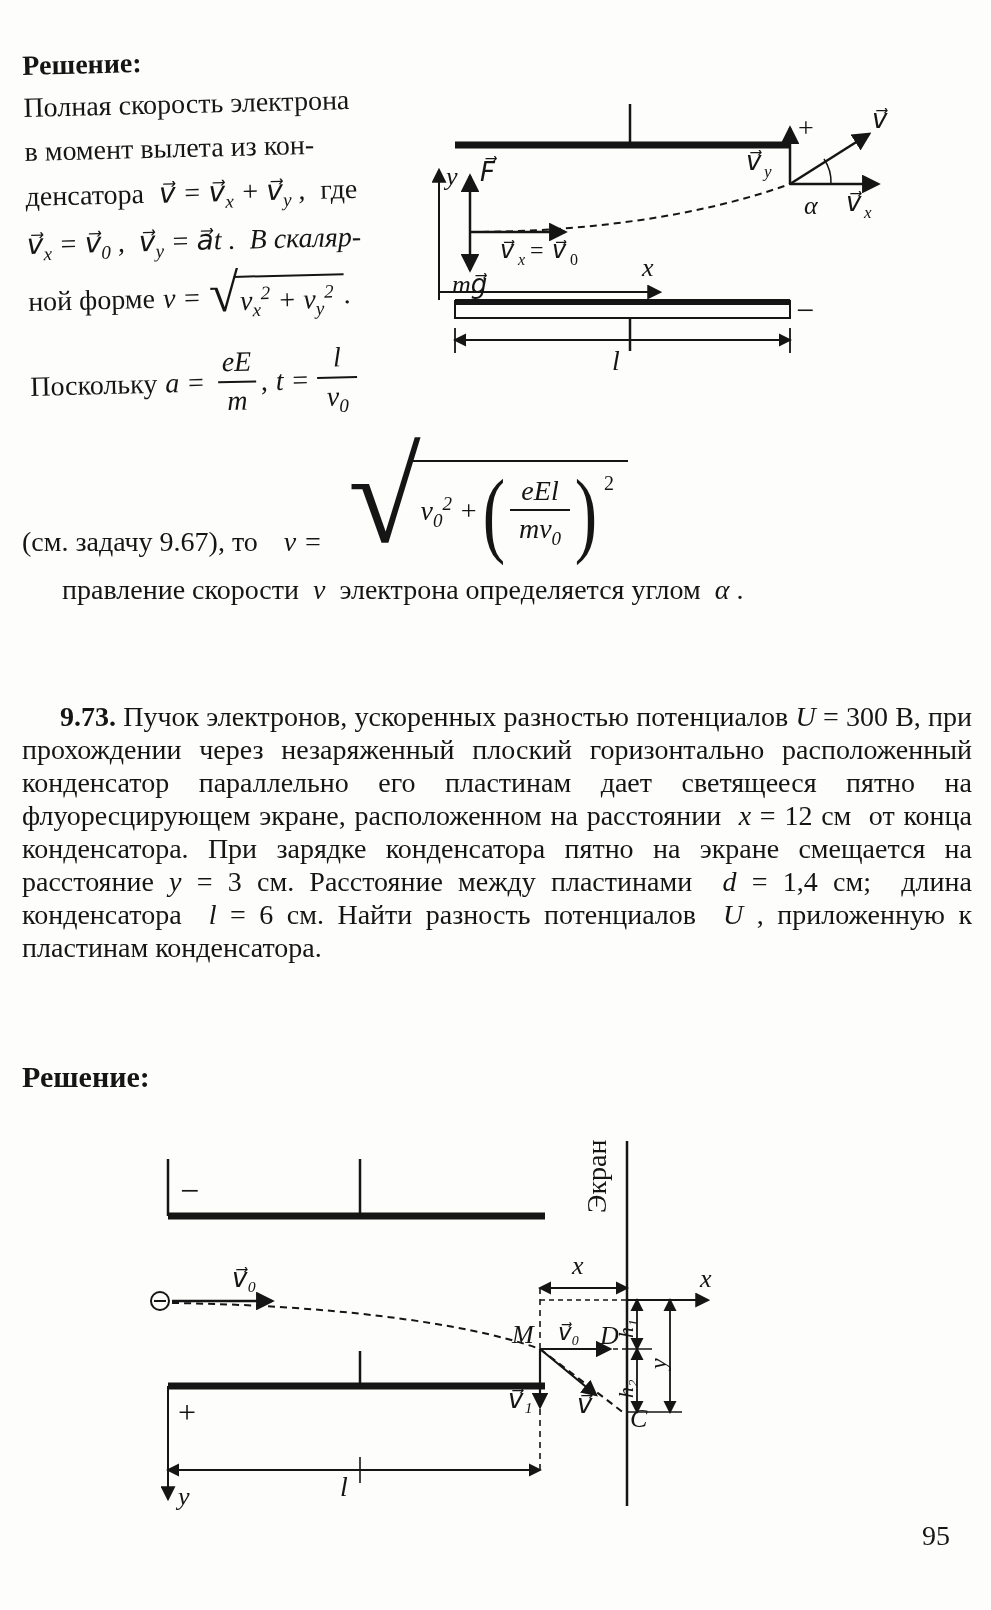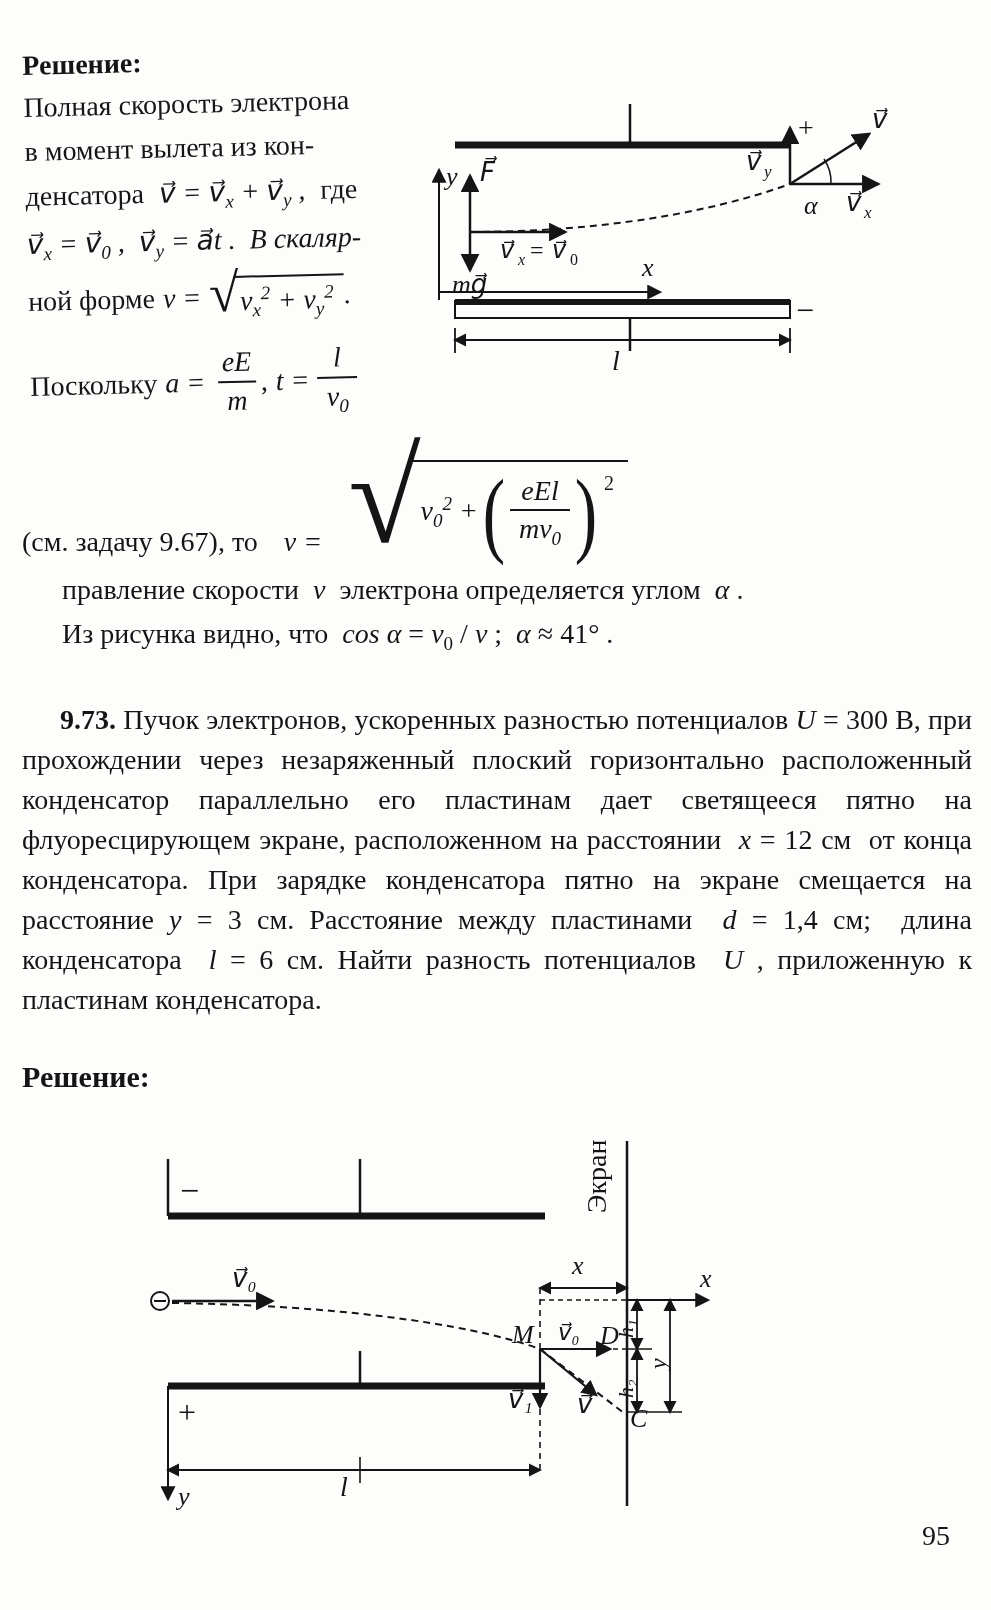--- a/index.html
+++ b/index.html
@@ -22,21 +22,21 @@
   
   .sqrt{display:inline-flex;align-items:flex-start;vertical-align:middle;}
   .sqrt .rsym{font-size:54px;line-height:40px;margin-right:-5px;}
   .sqrt .rbody{border-top:2px solid #151515;padding:5px 10px 0 6px;margin-top:3px;white-space:nowrap;}
   .sqrt.big .rsym{font-size:132px;line-height:96px;margin-right:-8px;}
   .sqrt.big .rbody{border-top:2.5px solid #151515;margin-top:10px;padding:8px 14px 2px 8px;display:inline-flex;align-items:center;}
   .bigparen{font-size:96px;line-height:0.9;font-weight:300;transform:scaleX(0.7);display:inline-block;}
   .psup{font-size:20px;align-self:flex-start;margin-top:2px;margin-left:2px;}
   .bigrow{position:absolute;left:22px;top:436px;width:952px;height:122px;display:flex;align-items:flex-end;gap:26px;white-space:nowrap;}
   .tline{position:absolute;left:22px;white-space:nowrap;margin-left:40px;}
-  .problem{position:absolute;left:22px;top:700px;width:950px;line-height:40px;text-align:justify;text-indent:38px;}
+  .problem{position:absolute;left:22px;top:700px;width:950px;line-height:33px;text-align:justify;text-indent:38px;}
   .sol2h{position:absolute;left:22px;top:1060px;font-size:30px;}
   .pagenum{position:absolute;left:922px;top:1520px;}
   sub,sup{font-size:68%;}
   svg{overflow:visible;}
   svg text{fill:#151515;}
 </style>
 </head>
 <body>
 
 <div class="page">
@@ -137,21 +137,20 @@
         <span class="frac it">
           <span class="num">eEl</span>
           <span class="den">mv<sub>0</sub></span>
         </span>
         <span class="bigparen">)</span>
         <span class="psup">2</span>
       </span>
     </span>
   </div>
   <div class="tline" style="top:574px">правление скорости &nbsp;<i>v</i>&nbsp; электрона определяется углом &nbsp;<i>α</i> .</div>
-  <div class="tline" style="top:618px">Из рисунка видно, что &nbsp;<i>cos α</i> = <i>v</i><sub>0</sub> / <i>v</i> ; &nbsp;<i>α</i> ≈ 41° .</div>
 
   <div class="problem">
     <span class="bold">9.73.</span>
     <span>Пучок электронов, ускоренных разностью потенциалов <i>U</i> = 300 В, при прохождении через незаряженный плоский горизонтально расположенный конденсатор параллельно его пластинам дает светящееся пятно на флуоресцирующем экране, расположенном на расстоянии &nbsp;<i>x</i> = 12 см&nbsp; от конца конденсатора. При зарядке конденсатора пятно на экране смещается на расстояние <i>y</i> = 3 см. Расстояние между пластинами &nbsp;<i>d</i> = 1,4 см;&nbsp; длина конденсатора &nbsp;<i>l</i> = 6 см. Найти разность потенциалов &nbsp;<i>U</i> , приложенную к пластинам конденсатора.</span>
   </div>
 
   <div class="sol2h bold">Решение:</div>
 
   <svg width="820" height="430" viewBox="0 0 820 430" style="position:absolute;left:90px;top:1095px">
     <defs>

